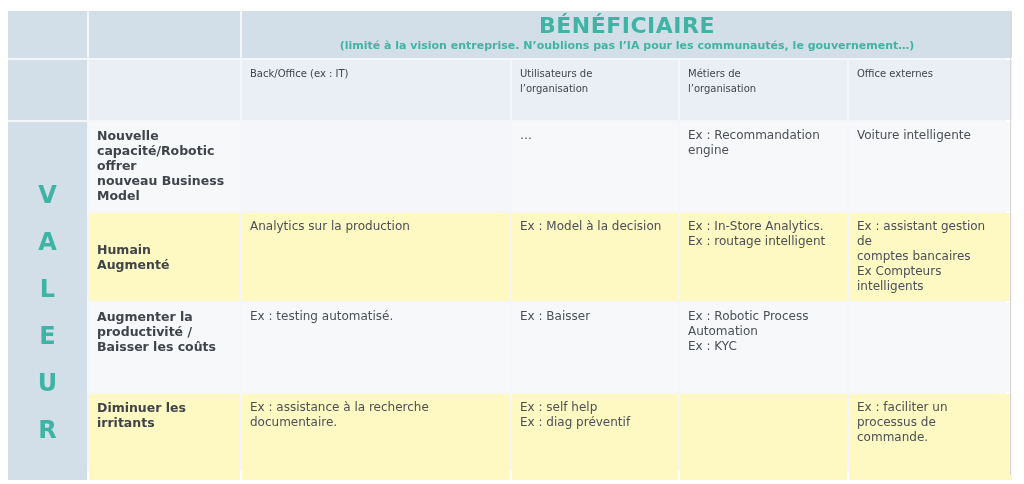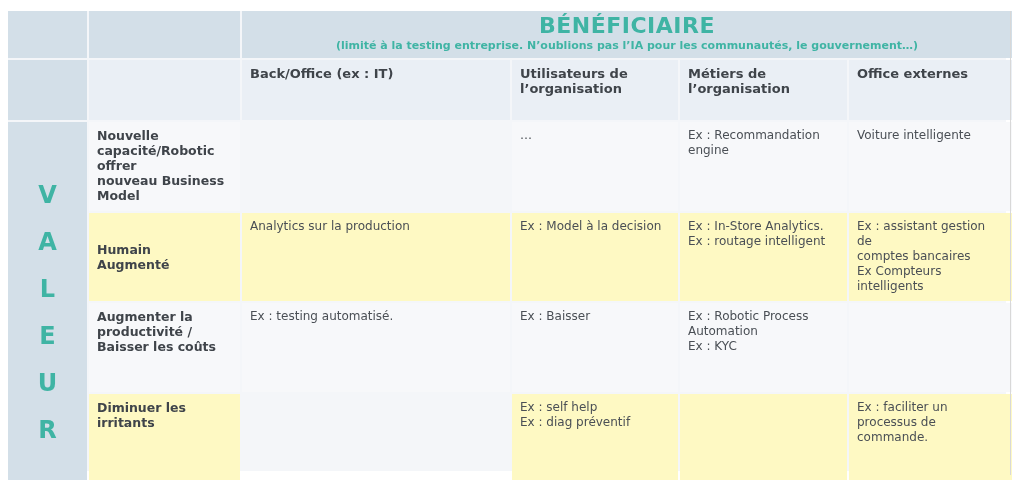--- a/index.html
+++ b/index.html
@@ -5,42 +5,42 @@
   html, body { margin:0; padding:0; background:#ffffff; }
   body { width:1024px; height:484px; position:relative; overflow:hidden;
          font-family:"DejaVu Sans","Liberation Sans",sans-serif; color:#4a4f55; }
   .grid { position:absolute; left:8px; top:11px; width:998px; height:460px;
           display:grid;
           grid-template-columns: 79px 151px 268px 166px 167px 163px;
           grid-template-rows: 47px 60px 89px 88px 89px 86px;
           column-gap:2px; row-gap:2px; background:#f4f6f9; }
   .cell { padding:6px 8px; box-sizing:border-box; font-size:12px; line-height:15px; white-space:pre-line; }
   .hdr { background:#d3dfe8; }
-  .sub { background:#eaeff5; font-weight:bold; color:#3f444a; font-size:13px; }
+  .sub { background:#eaeff5; font-weight:normal; color:#3f444a; font-size:10px; }
   .rowA { background:#f7f8fa; }
   .rowB { background:#fef9c3; }
   .rowlabel { font-weight:bold; color:#3f444a; font-size:12.5px; }
   .side { background:#d3dfe8; }
   .title-cell { grid-column:3 / span 4; display:flex; flex-direction:column; align-items:center; justify-content:flex-start; padding-top:2px; }
   .title { color:#3fb4a4; font-weight:bold; font-size:22px; line-height:26px; letter-spacing:0.5px; }
   .subtitle { color:#3fb4a4; font-weight:bold; font-size:11px; line-height:14px; }
   .valeur { grid-column:1; grid-row:3 / span 4; display:flex; flex-direction:column; align-items:center; justify-content:flex-start; padding-top:50px; }
   .valeur span { color:#3fb4a4; font-weight:bold; font-size:24px; line-height:47px; }
   .rightrule { position:absolute; left:1010px; top:11px; width:1px; height:464px; background:#d8d8d8; }
 </style>
 </head>
 <body>
 
 <div class="grid">
 
   <div class="cell hdr"></div>
   <div class="cell hdr"></div>
   <div class="cell hdr title-cell">
     <div class="title">BÉNÉFICIAIRE</div>
-    <div class="subtitle">(limité à la testing entreprise. N’oublions pas l’IA pour les communautés, le gouvernement…)</div>
+    <div class="subtitle">(limité à la vision entreprise. N’oublions pas l’IA pour les communautés, le gouvernement…)</div>
   </div>
 
   <div class="cell side" style="grid-column:1;grid-row:2"></div>
   <div class="cell sub" style="grid-column:2;grid-row:2"></div>
   <div class="cell sub" style="grid-column:3;grid-row:2">Back/Office (ex : IT)</div>
   <div class="cell sub" style="grid-column:4;grid-row:2">Utilisateurs de
 l’organisation</div>
   <div class="cell sub" style="grid-column:5;grid-row:2">Métiers de
 l’organisation</div>
   <div class="cell sub" style="grid-column:6;grid-row:2">Office externes</div>
@@ -80,20 +80,22 @@
 productivité /
 Baisser les coûts</div>
   <div class="cell rowA" style="grid-column:4;grid-row:5">Ex : Baisser</div>
   <div class="cell rowA" style="grid-column:5;grid-row:5">Ex : Robotic Process
 Automation
 Ex : KYC</div>
   <div class="cell rowA" style="grid-column:6;grid-row:5"></div>
 
   <div class="cell rowB rowlabel" style="grid-column:2;grid-row:6">Diminuer les
 irritants</div>
+  <div class="cell rowB" style="grid-column:3;grid-row:6">Ex : assistance à la recherche
+documentaire.</div>
   <div class="cell rowB" style="grid-column:4;grid-row:6">Ex : self help
 Ex : diag préventif</div>
   <div class="cell rowB" style="grid-column:5;grid-row:6"></div>
   <div class="cell rowB" style="grid-column:6;grid-row:6">Ex : faciliter un
 processus de
 commande.</div>
 </div>
 
 <div class="rightrule"></div>
 

